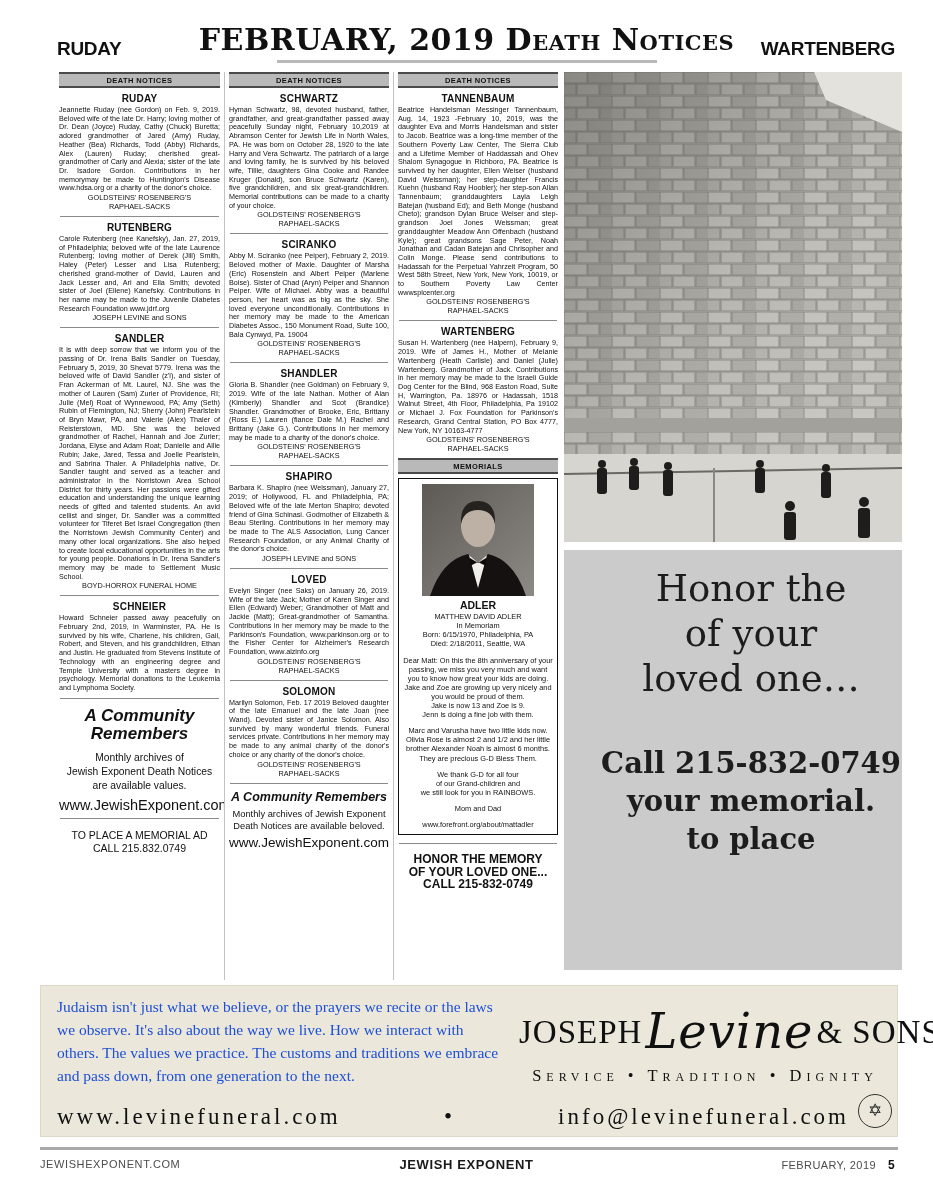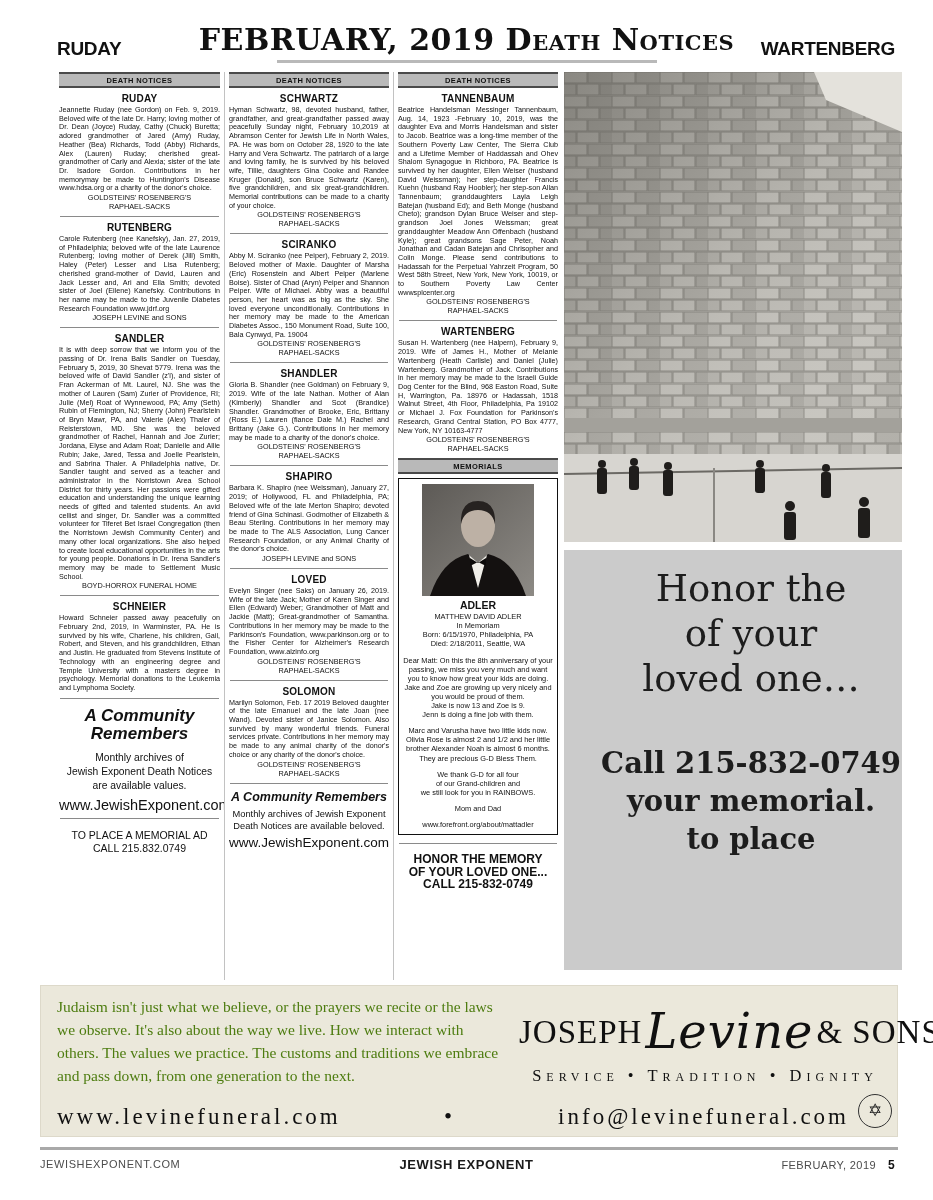--- a/index.html
+++ b/index.html
@@ -42,21 +42,21 @@
 
   
   .rail{width:338px;margin-left:2px;overflow:hidden;}
   .photo{display:block;width:338px;height:470px;background:#cfcdc8;}
   .grayad{margin-top:8px;height:420px;background:#cbcbcb;text-align:center;font-family:"DejaVu Serif",serif;color:#1d1d1d;box-sizing:border-box;padding-top:16px;padding-left:36px;}
   .ga-top{font-size:37px;line-height:1.22;}
   .ga-bottom{margin-top:44px;font-weight:bold;font-size:29px;line-height:1.3;}
 
   
   .levinead{position:absolute;top:985px;left:40px;width:858px;height:152px;background:#ebe8db;border:1px solid #ddd9ca;box-sizing:border-box;}
-  .lv-left{position:absolute;left:16px;top:10px;width:452px;font-family:"Liberation Serif",serif;font-size:15.5px;line-height:1.48;color:#4d7c0f;}
+  .lv-left{position:absolute;left:16px;top:10px;width:452px;font-family:"Liberation Serif",serif;font-size:15.5px;line-height:1.48;color:#1d4ed8;}
   .lv-right{position:absolute;left:478px;top:12px;width:372px;text-align:center;font-family:"Liberation Serif",serif;color:#101010;}
   .lv-brand{font-size:33px;letter-spacing:1px;white-space:nowrap;}
   .lv-script{font-family:"DejaVu Serif",serif;font-style:italic;font-weight:normal;font-size:48px;margin:0 3px;position:relative;top:5px;}
   .lv-tagline{margin-top:12px;font-variant:small-caps;letter-spacing:5px;font-size:16.5px;}
   .lv-urls{position:absolute;left:16px;bottom:6px;right:48px;display:flex;justify-content:space-between;align-items:baseline;font-family:"Liberation Serif",serif;font-size:23px;letter-spacing:3px;color:#101010;}
   .lv-seal{position:absolute;right:5px;bottom:8px;width:32px;height:32px;border:1.5px solid #333;border-radius:50%;text-align:center;line-height:32px;font-size:17px;color:#222;background:#ebe8db;}
 
   
   .foot-rule{position:absolute;top:1147px;left:40px;width:858px;height:3px;background:#a9a9a9;}
   .foot-left{position:absolute;top:1158px;left:40px;font-size:11px;letter-spacing:.6px;color:#4c4c4c;}

